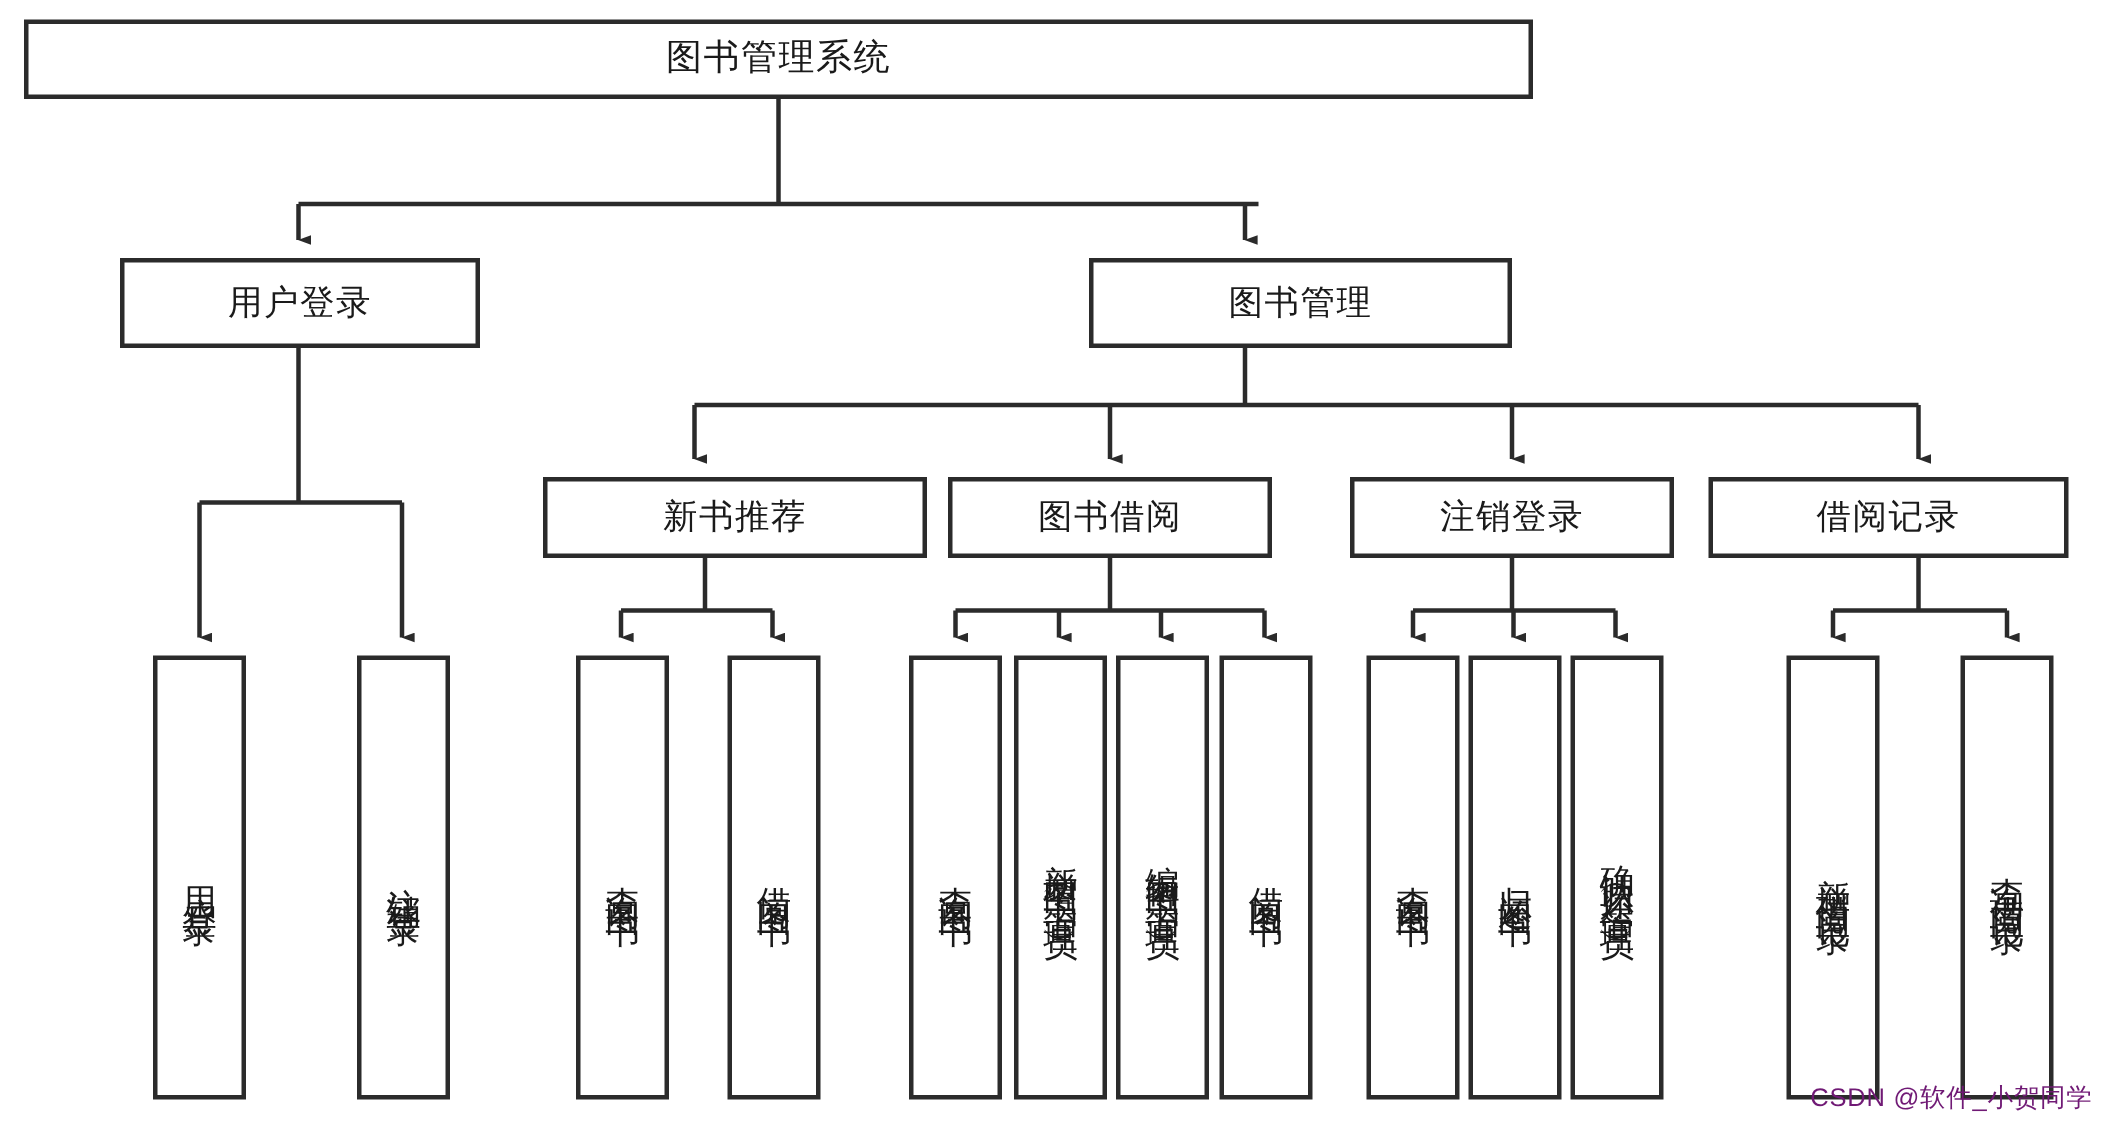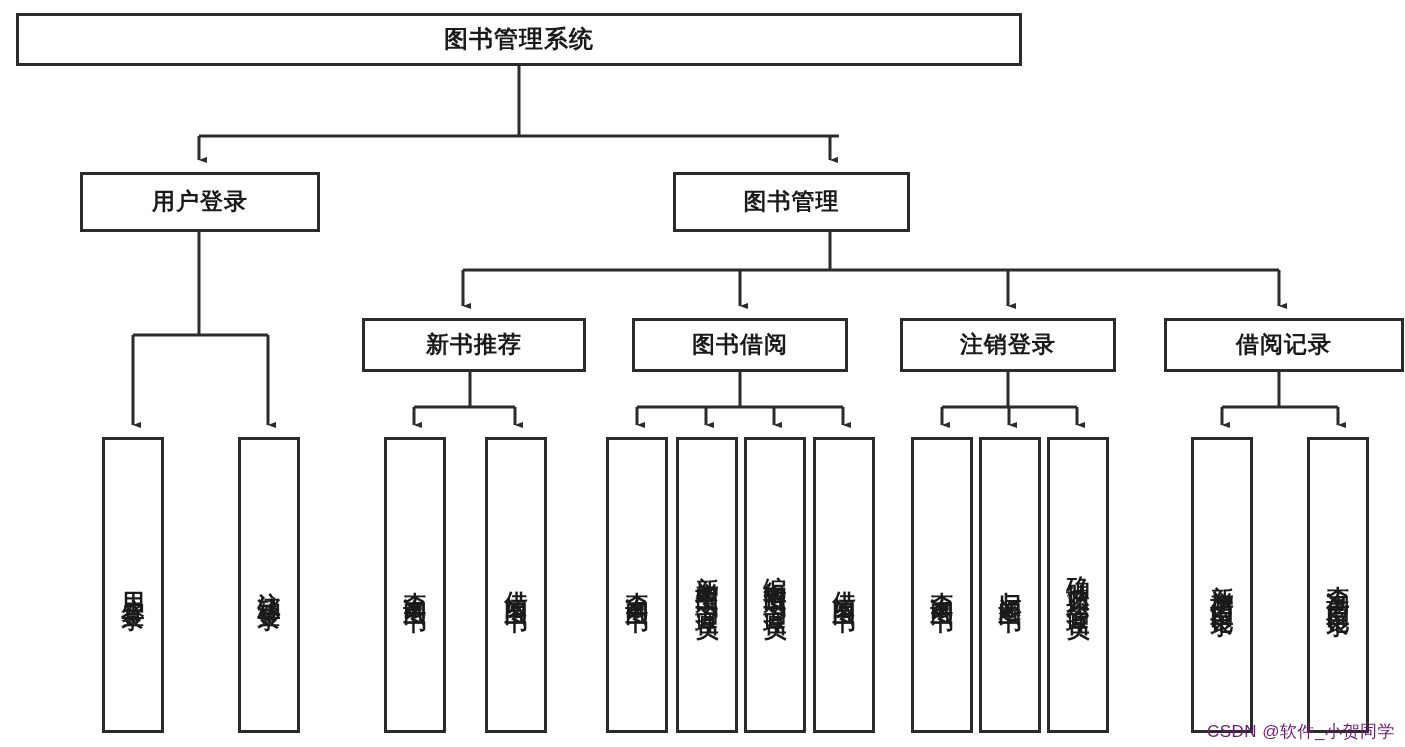--- a/index.html
+++ b/index.html
@@ -27,21 +27,20 @@
   }
   .node {
     position: absolute;
     box-sizing: border-box;
     background: #ffffff;
     border: 3px solid #2b2b2b;
     display: flex;
     align-items: center;
     justify-content: center;
     z-index: 2;
-    font-weight: bold;
   }
   .node-h {
     
   }
   .node-h .node-label {
     font-size: 23px;
     color: #1a1a1a;
     letter-spacing: 1px;
     line-height: 1.1;
     white-space: nowrap;
@@ -130,37 +129,37 @@
   </svg>
 
   <div class="node node-h root" style="left:16px; top:13px; width:1006px; height:53px;">
     <span class="node-label">图书管理系统</span>
   </div>
 
   <div class="node node-h" style="left:80px; top:172px; width:240px; height:60px;">
     <span class="node-label">用户登录</span>
   </div>
 
-  <div class="node node-h" style="left:673px; top:172px; width:237px; height:60px;">
+  <div class="node node-h" style="left:726px; top:172px; width:282px; height:60px;">
     <span class="node-label">图书管理</span>
   </div>
 
-  <div class="node node-h" style="left:362px; top:318px; width:224px; height:54px;">
+  <div class="node node-h" style="left:362px; top:318px; width:256px; height:54px;">
     <span class="node-label">新书推荐</span>
   </div>
 
   <div class="node node-h" style="left:632px; top:318px; width:216px; height:54px;">
     <span class="node-label">图书借阅</span>
   </div>
 
   <div class="node node-h" style="left:900px; top:318px; width:216px; height:54px;">
     <span class="node-label">注销登录</span>
   </div>
 
-  <div class="node node-h" style="left:1164px; top:318px; width:240px; height:54px;">
+  <div class="node node-h" style="left:1139px; top:318px; width:240px; height:54px;">
     <span class="node-label">借阅记录</span>
   </div>
 
   <div class="node node-v" style="left:102px; top:437px; width:62px; height:296px;">
     <span class="node-label">用户登录</span>
   </div>
 
   <div class="node node-v" style="left:238px; top:437px; width:62px; height:296px;">
     <span class="node-label">注销登录</span>
   </div>

